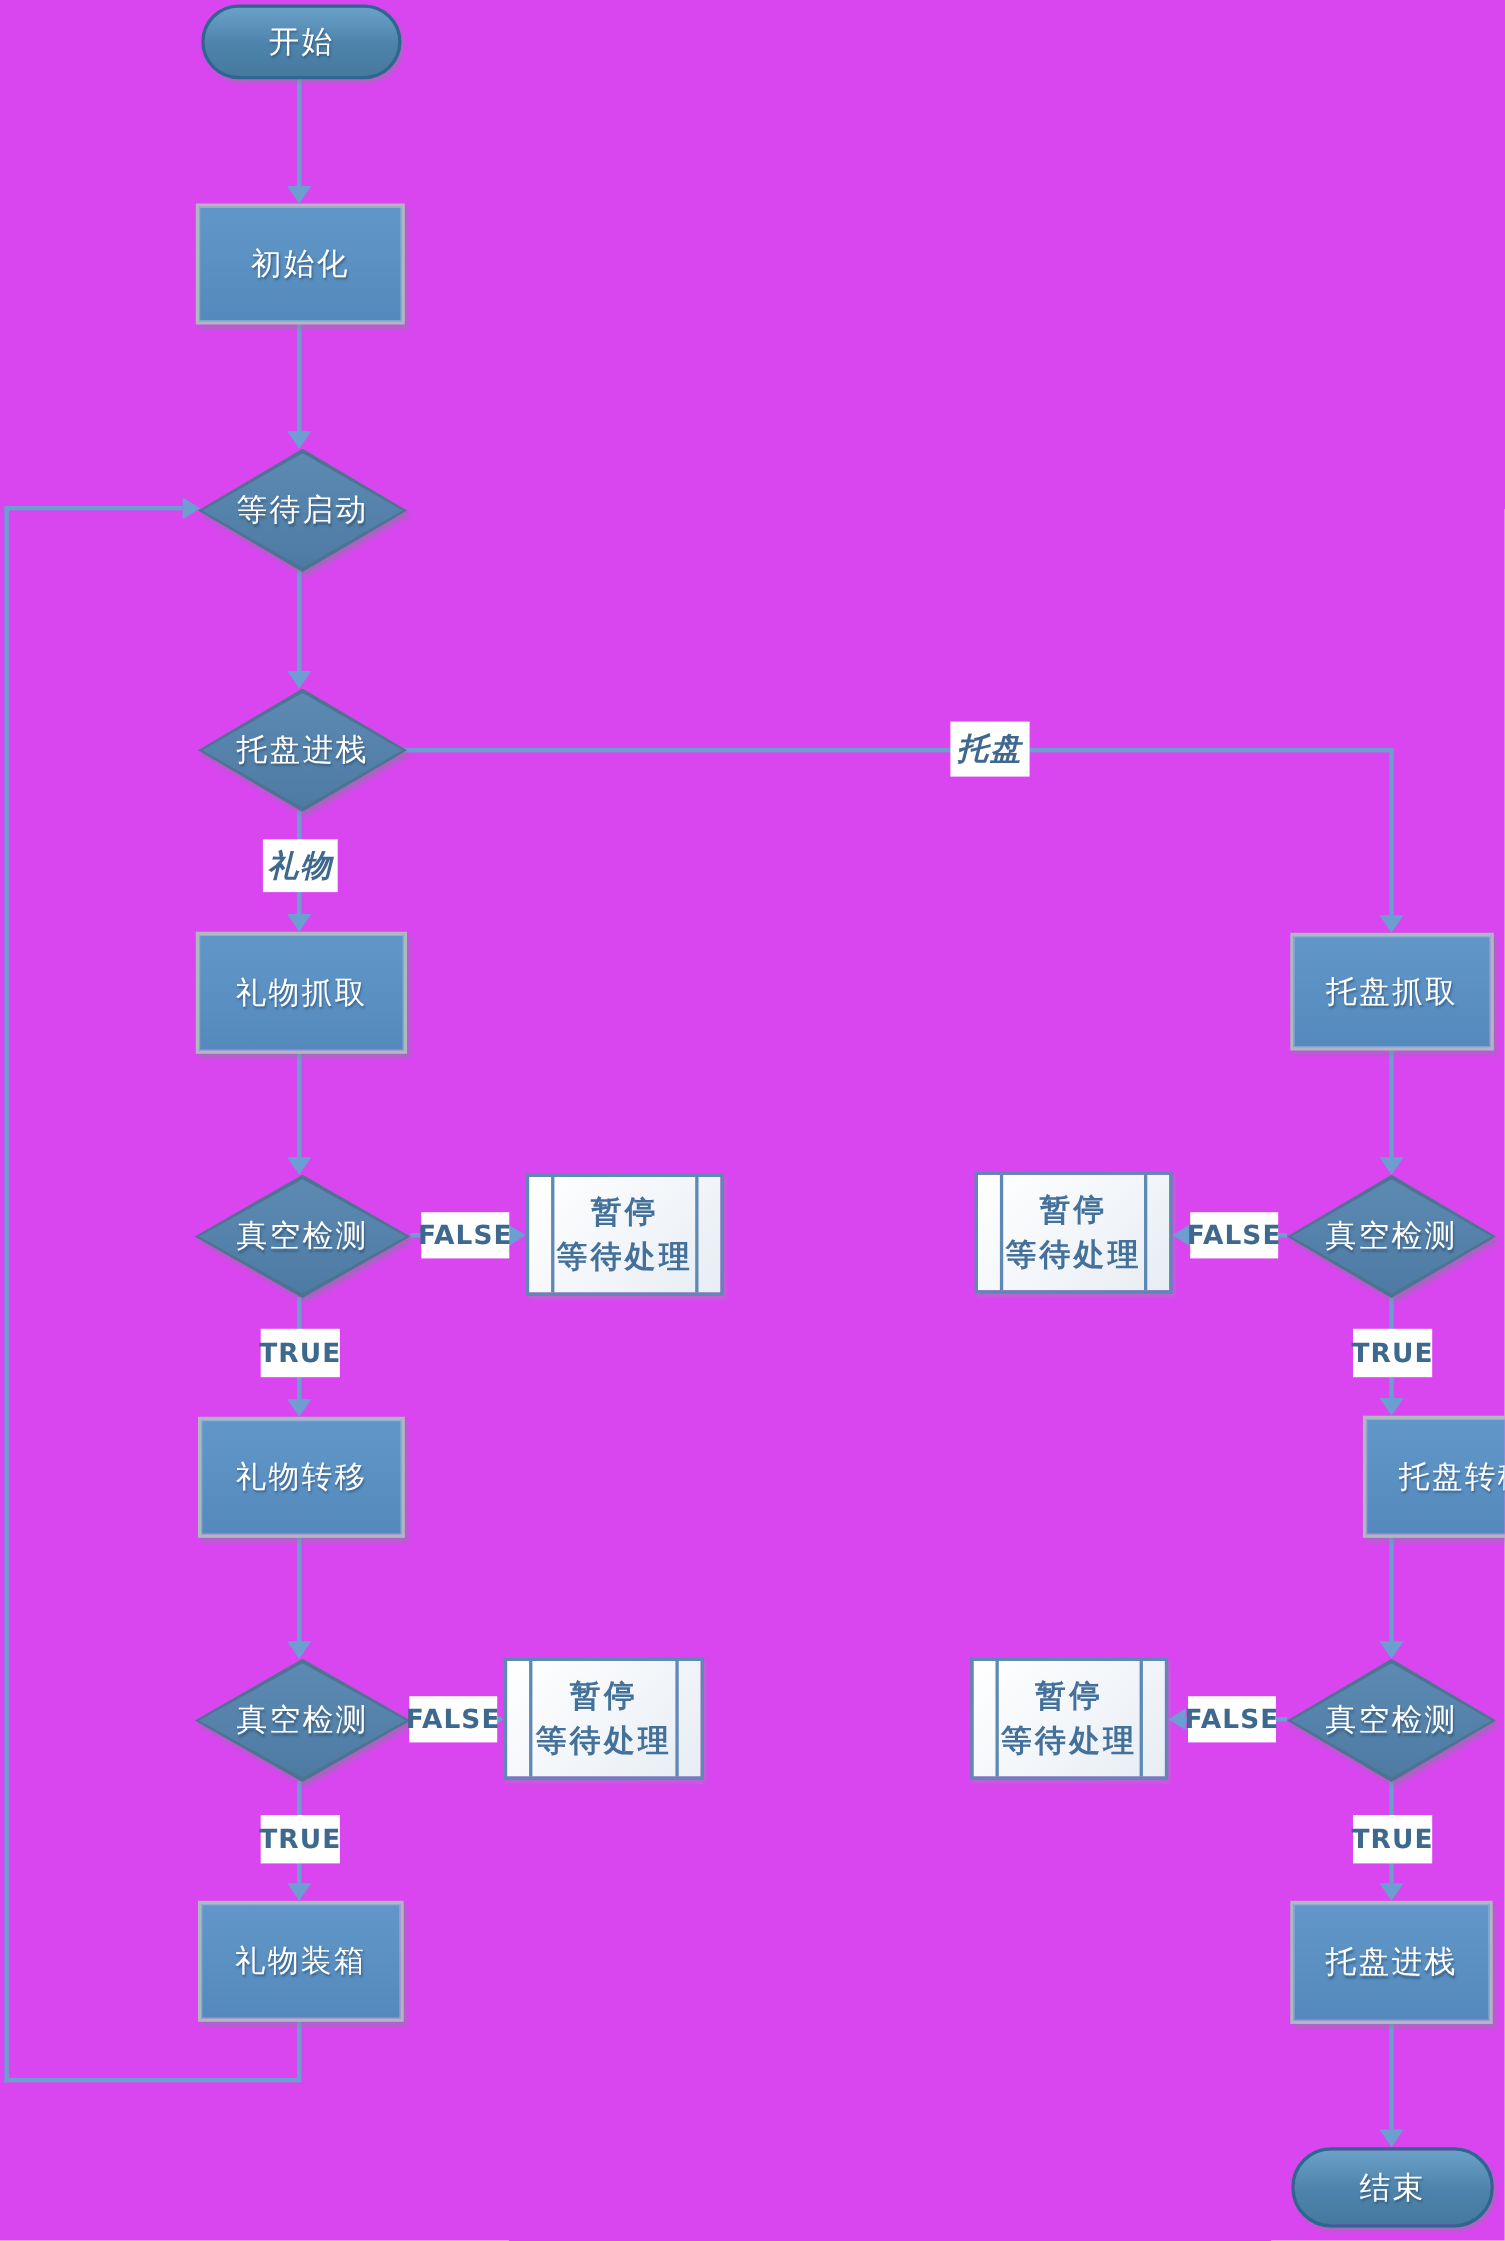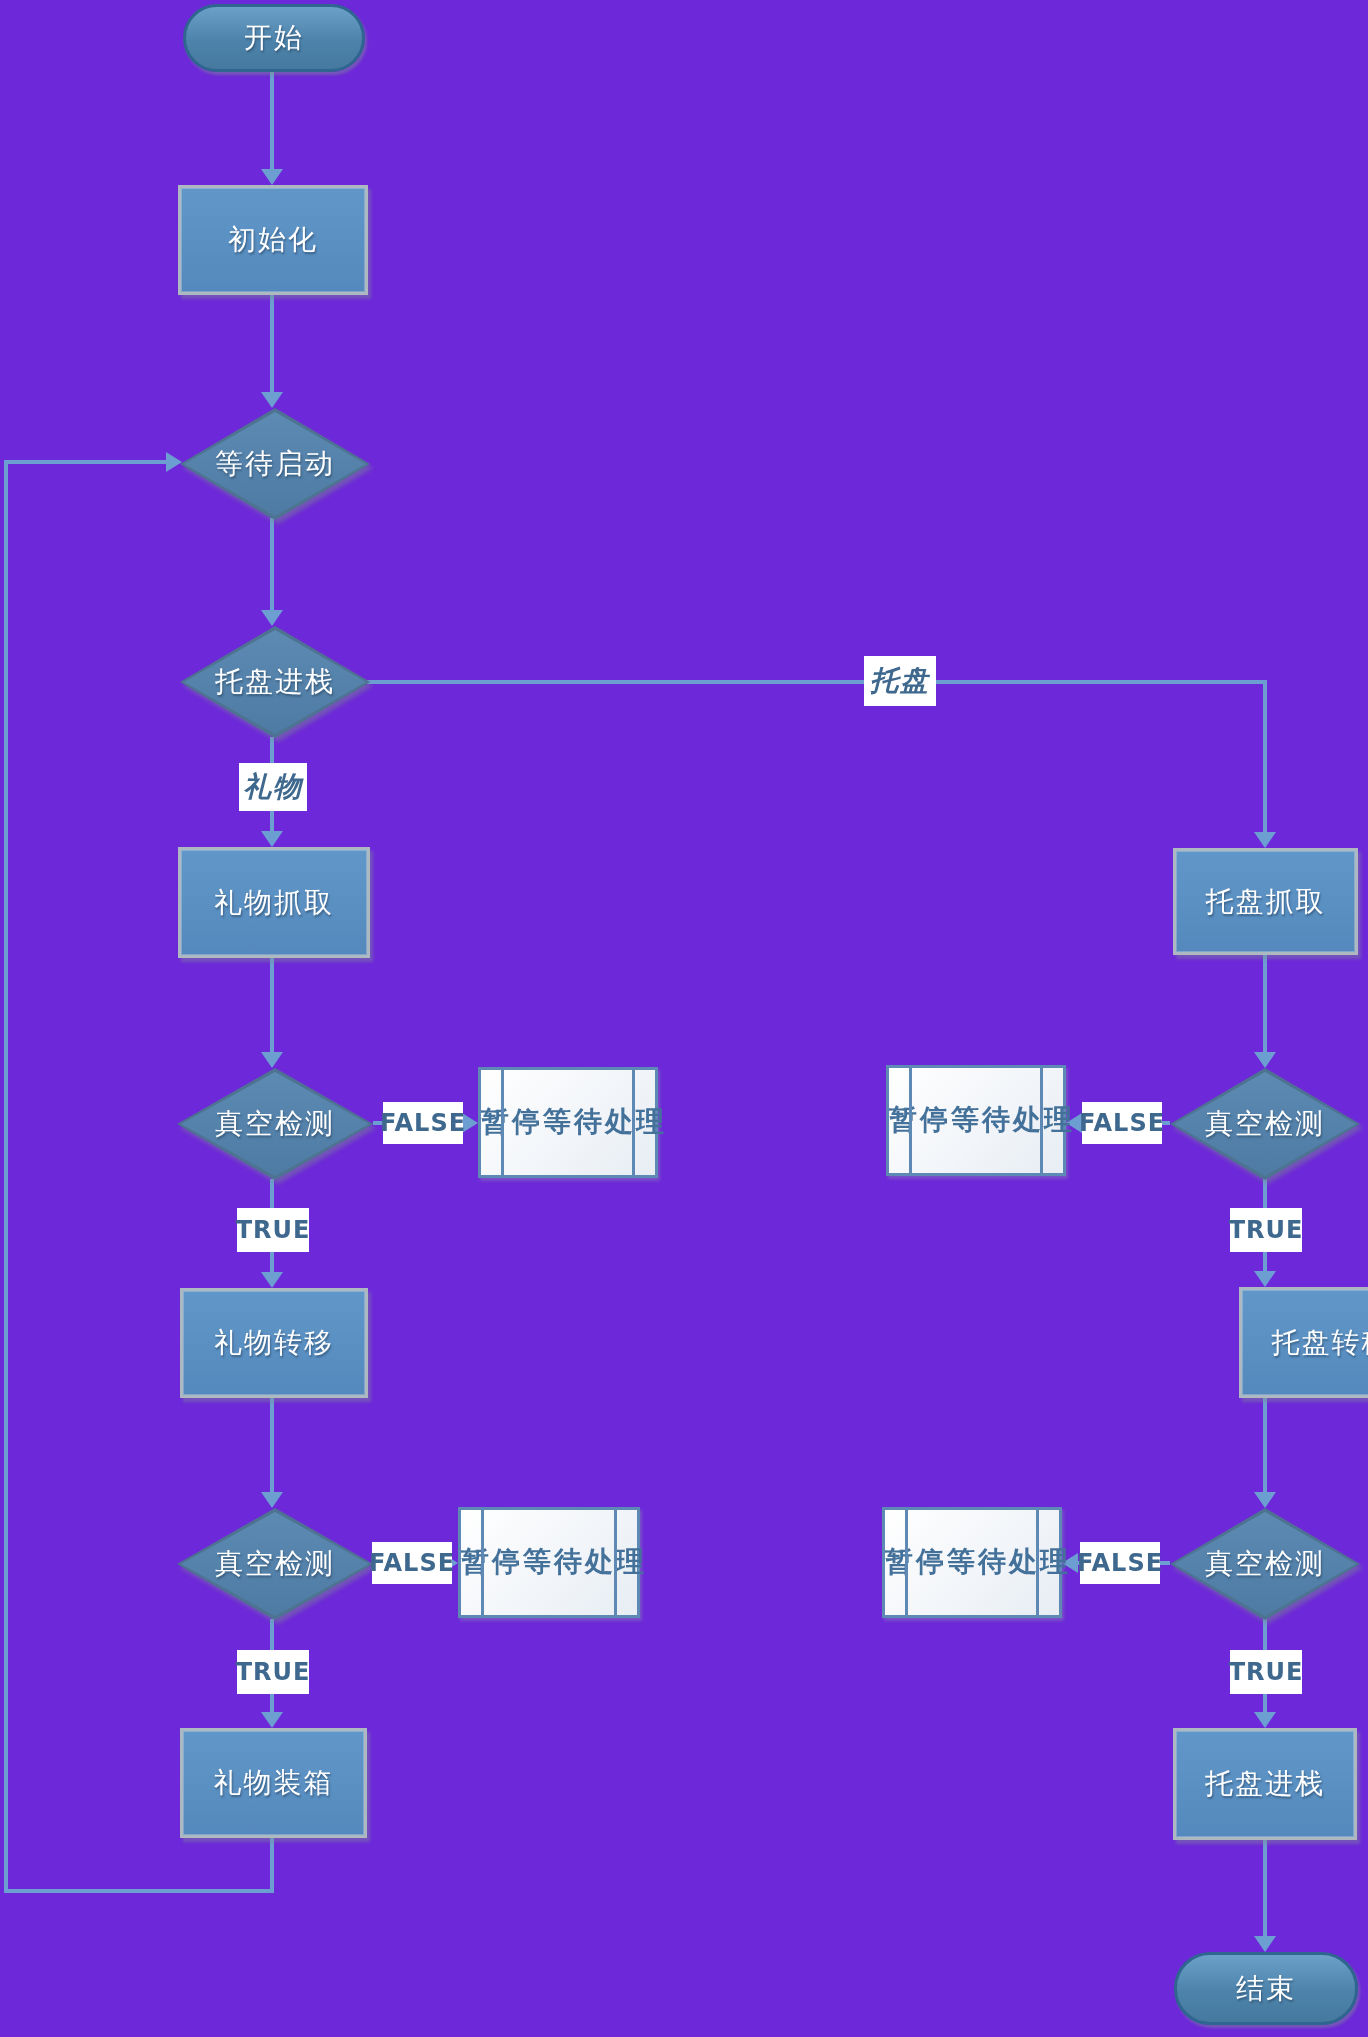--- a/index.html
+++ b/index.html
@@ -6,21 +6,21 @@
     --line:#6d9ed2;
     --proc-border:#aeb8c1;
     --dec-border:#4e7392;
     --term-border:#2f6690;
     --pause-border:#5d89b4;
     --label-text:#3e688d;
     --pause-text:#44719a;
   }
   html,body{margin:0;padding:0;background:#ffffff;}
   body{font-family:"DejaVu Sans","Liberation Sans",sans-serif;}
-  #canvas{position:relative;width:1368px;height:2037px;background:#6d28d9;overflow:hidden;}
+  #canvas{position:relative;width:1368px;height:2037px;background:#d946ef;overflow:hidden;}
 
   
   .vline{position:absolute;width:4px;background:var(--line);}
   .hline{position:absolute;height:4px;background:var(--line);}
   .ah-down{position:absolute;width:0;height:0;border-left:11px solid transparent;border-right:11px solid transparent;border-top:16px solid var(--line);}
   .ah-right{position:absolute;width:0;height:0;border-top:10px solid transparent;border-bottom:10px solid transparent;border-left:16px solid var(--line);}
   .ah-left{position:absolute;width:0;height:0;border-top:10px solid transparent;border-bottom:10px solid transparent;border-right:16px solid var(--line);}
 
   
   .shape-text{color:#fff;font-size:28px;letter-spacing:2px;text-shadow:1px 2px 2px rgba(35,60,85,.55);white-space:nowrap;}
@@ -32,21 +32,21 @@
     background:linear-gradient(180deg,#6ba1c8 0%,#4d83ab 55%,#46799e 100%);
     border:3px solid var(--term-border);border-radius:36px;
     box-shadow:2px 3px 3px rgba(125,138,152,.5);}
   .diamond{position:absolute;filter:drop-shadow(3px 4px 2px rgba(120,132,148,.5));}
   .diamond .d-outer{position:absolute;inset:0;background:var(--dec-border);
     clip-path:polygon(50% 0,100% 50%,50% 100%,0 50%);}
   .diamond .d-inner{position:absolute;inset:4px;background:linear-gradient(180deg,#5c8ab2,#4e7ba3);
     clip-path:polygon(50% 0,100% 50%,50% 100%,0 50%);}
   .diamond .d-label{position:absolute;inset:0;display:flex;align-items:center;justify-content:center;}
   .pause{position:absolute;background:linear-gradient(135deg,#ffffff 0%,#f2f5f9 55%,#e7edf3 100%);
-    border:3px solid var(--pause-border);display:flex;align-items:center;justify-content:flex-start;
+    border:3px solid var(--pause-border);display:flex;flex-direction:column;align-items:center;justify-content:center;
     box-shadow:2px 3px 3px rgba(145,155,170,.35);}
   .pause .bar{position:absolute;top:0;bottom:0;width:3px;background:var(--pause-border);}
   .pause .bar.left{left:20px;}
   .pause .bar.right{right:20px;}
   .pause .p-text{color:var(--pause-text);font-size:28px;font-weight:600;letter-spacing:3px;line-height:1.45;white-space:nowrap;}
 
   
   .chip{position:absolute;background:#ffffff;display:flex;align-items:center;justify-content:center;z-index:3;}
   .chip.en{color:var(--label-text);font-weight:700;font-size:24px;letter-spacing:1px;}
   .chip.cn{color:var(--label-text);font-weight:600;font-size:28px;letter-spacing:2px;font-style:italic;}

